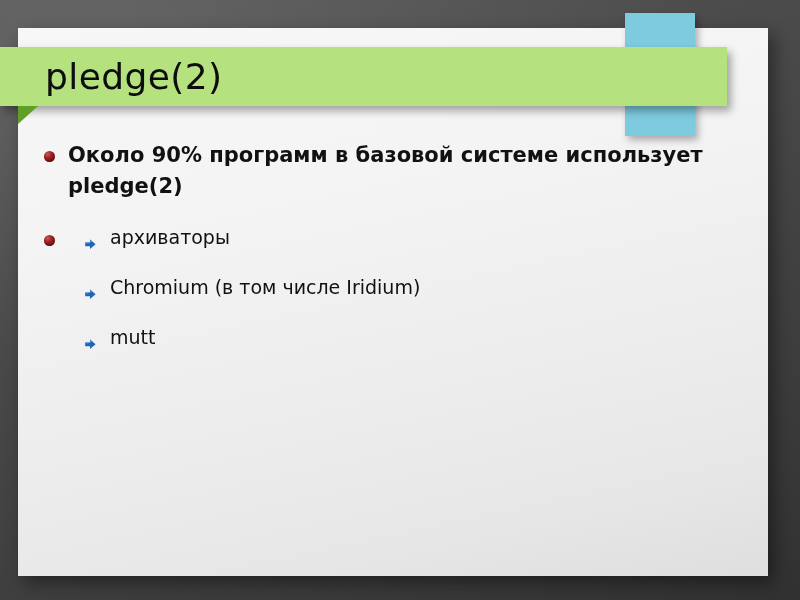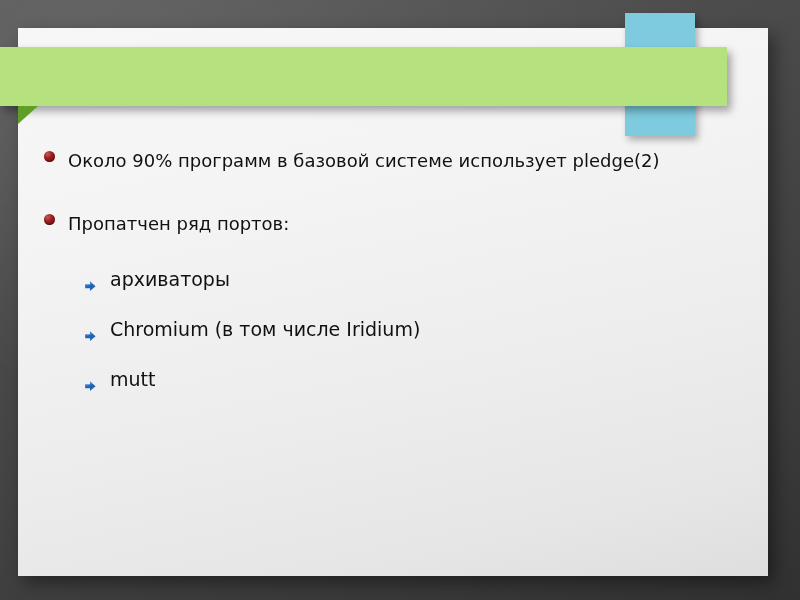--- a/index.html
+++ b/index.html
@@ -87,23 +87,24 @@
     position: absolute;
     left: 40px;
     top: 140px;
     width: 690px;
   }
 
   .bullet-l1 {
     position: relative;
     padding-left: 28px;
     margin-bottom: 22px;
-    font-size: 18px;
-    line-height: 41px;
+    font-size: 21px;
+    line-height: 31px;
     color: #111111;
+    font-weight: bold;
   }
   .bullet-l1 .marker-sphere {
     position: absolute;
     left: 4px;
     top: 11px;
     width: 11px;
     height: 11px;
     border-radius: 50%;
     background:
       radial-gradient(circle at 33% 28%, #c55a5a 0%, #a02020 38%, #7d1111 70%, #5e0c0c 100%);
@@ -142,31 +143,31 @@
 
   <div id="deck-bg"></div>
 
   <div id="slide-canvas"></div>
 
   <div id="blue-rect"></div>
 
   <div id="title-banner"></div>
   <div id="banner-fold"></div>
 
+  <div id="title-text">pledge(2)</div>
 
   <div id="body-content">
 
     <div class="bullet-l1">
       <span class="marker-sphere"></span>
       <span>Около 90% программ в базовой системе использует pledge(2)</span>
     </div>
 
     <div class="bullet-l1">
       <span class="marker-sphere"></span>
-      <span>Пропатчен ряд портов:</span>
     </div>
 
     <div class="sublist">
 
       <div class="bullet-l2">
         <span class="marker-dart">
           <svg width="13" height="13" viewBox="0 0 13 13" xmlns="http://www.w3.org/2000/svg">
             <path d="M1.2 4.4 L6.0 4.4 L6.0 1.4 L11.6 6.2 L6.0 11.0 L6.0 8.2 L1.2 8.2 Z" fill="#2064b4"></path>
             <path d="M1.2 4.4 L6.0 4.4 L6.0 1.4 L8.6 3.6 L3.2 6.0 Z" fill="#4b8fd6" opacity="0.85"></path>
           </svg>

